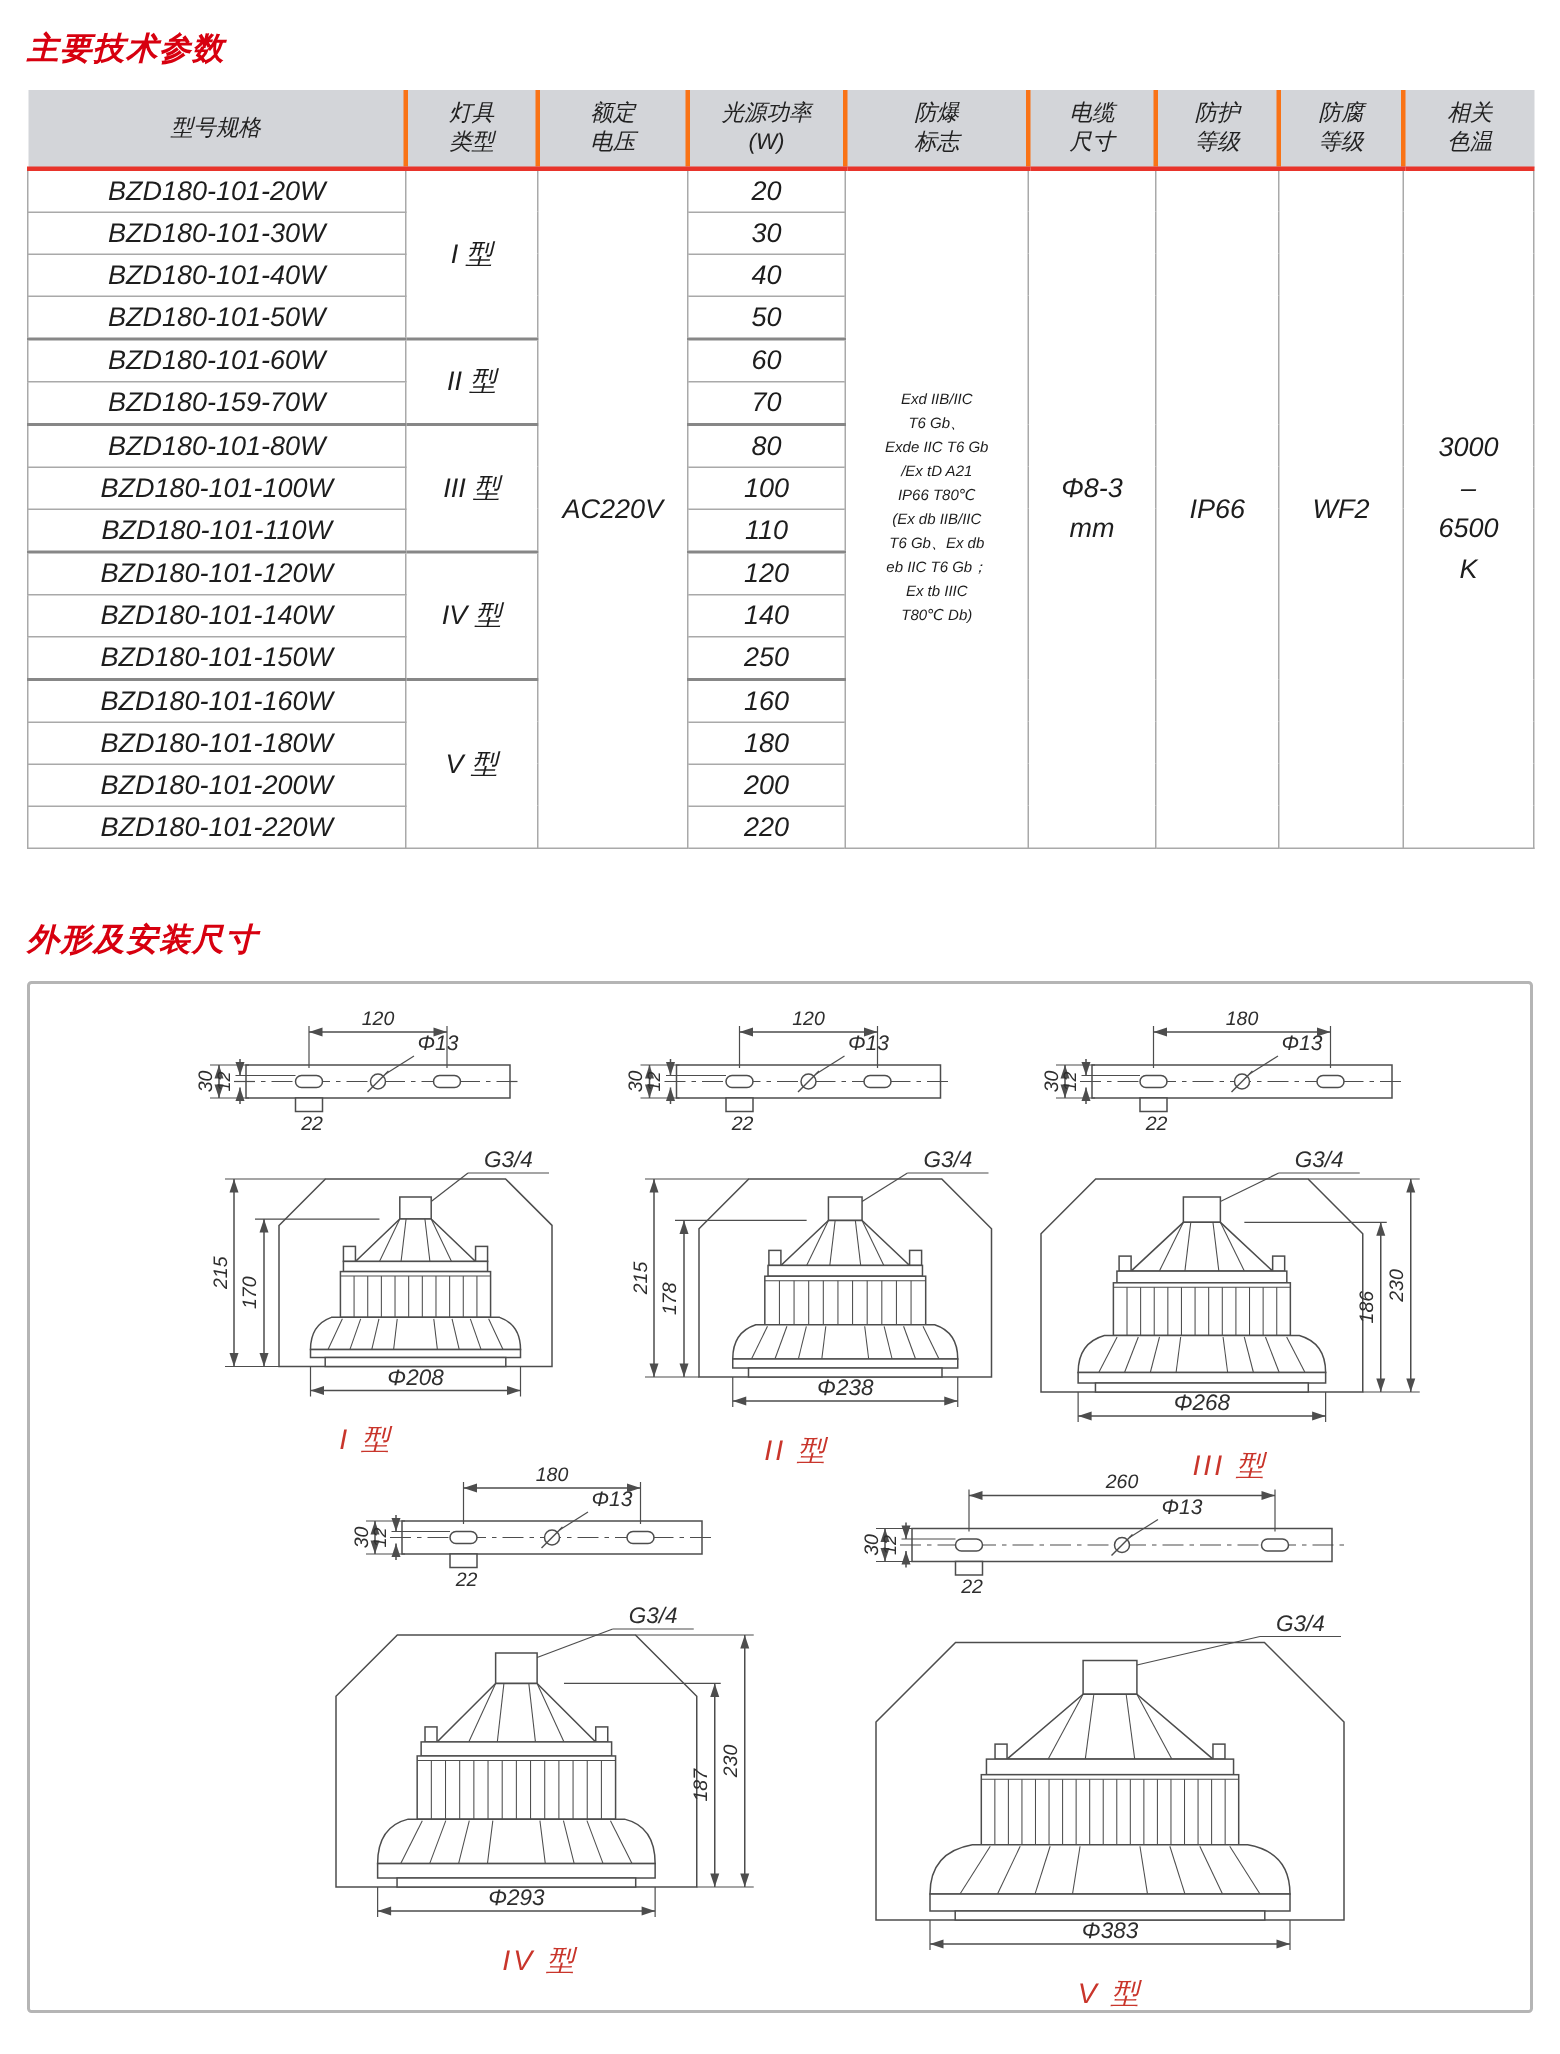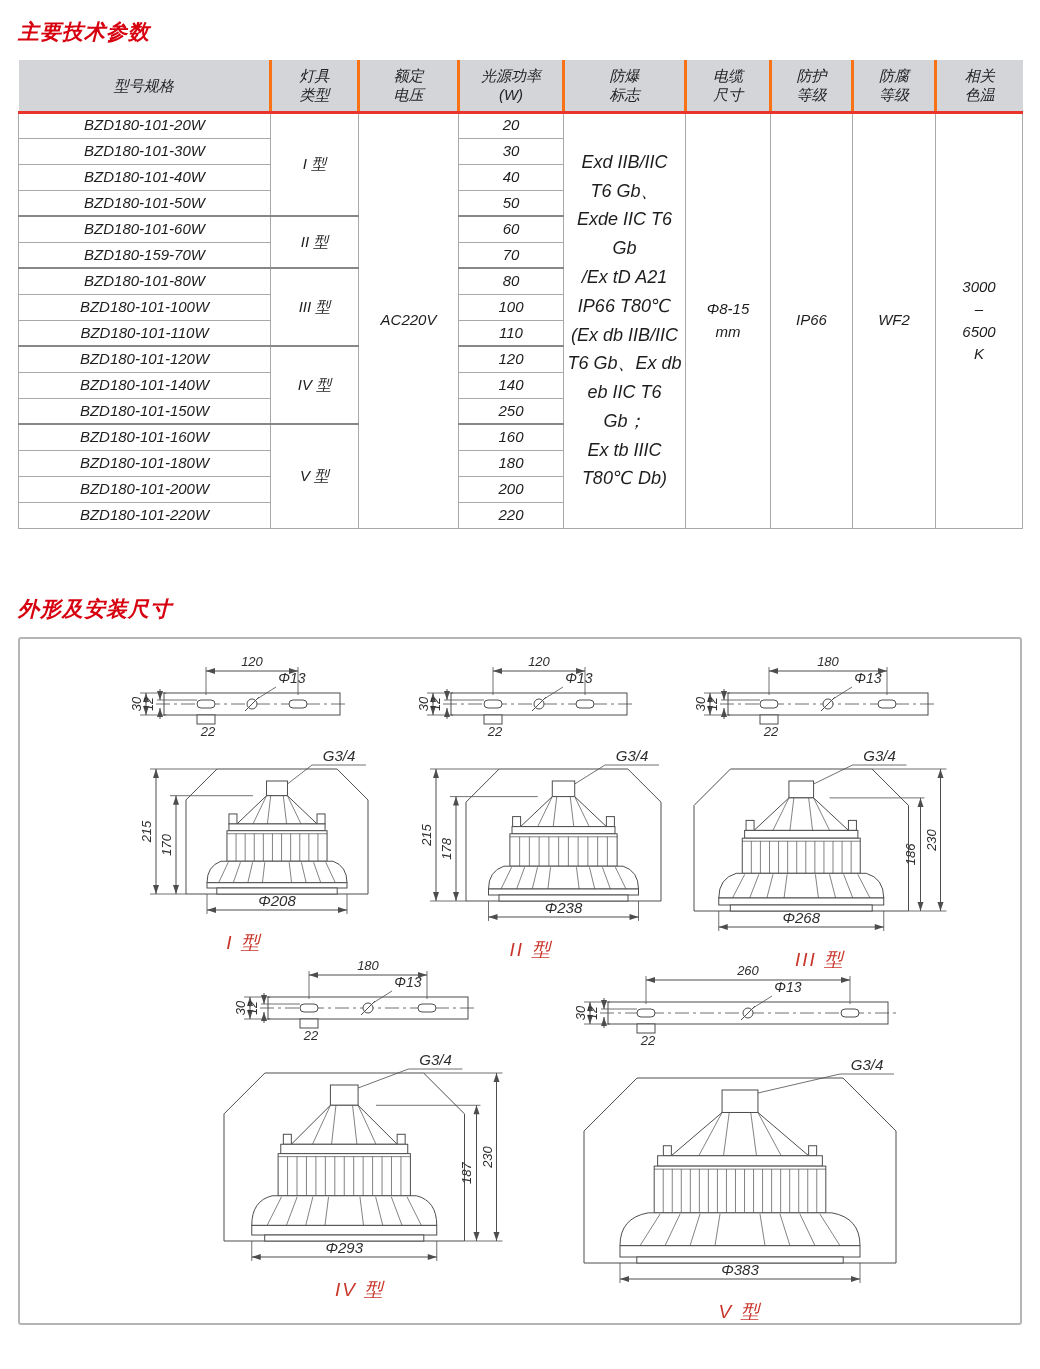--- a/index.html
+++ b/index.html
@@ -3,32 +3,32 @@
 <meta charset="utf-8">
 <style>
   :root{
     --accent:#d7000f; --caption:#c9352b; --header-bg:#d3d5d9; --header-rule:#e8342b;
     --grid:#a9a9a9; --grid-dark:#878787; --panel-border:#b5b5b5; --stroke:#4d4d4d;
   }
   *{box-sizing:border-box;}
   body{margin:0;background:#fff;width:1040px;font-family:"Liberation Sans","DejaVu Sans",sans-serif;}
   .page{padding:14px 18px 30px 18px;font-style:italic;}
   .sec-title{color:var(--accent);font-size:21px;font-weight:bold;margin:4px 0 14px 0;letter-spacing:1px;}
-  .sec2{margin-top:66px;}
+  .sec2{margin-top:46px;}
   table.params{border-collapse:collapse;table-layout:fixed;width:1004px;padding-left:21px;}
   table.params th{
     background:var(--header-bg);font-weight:400;font-size:15px;color:#222;height:52px;
     white-space:pre-line;border-bottom:3px solid var(--header-rule);line-height:1.3;text-align:center;
   }
   table.params th+th{border-left:3px solid #f97316;}
   table.params td{
-    border:1px solid var(--grid);font-size:15px;color:#1d1d1d;text-align:center;height:26px;
+    border:1px solid var(--grid);font-size:18px;color:#1d1d1d;text-align:center;height:26px;
     white-space:pre-line;padding:0 2px;line-height:1.5;
   }
-  table.params td.exmark{font-size:18px;line-height:1.6;}
+  table.params td.exmark{font-size:10px;line-height:1.6;}
   table.params tr.gs>td{border-top-width:2px;border-top-color:var(--grid-dark);}
   .note{color:var(--accent);font-size:15px;margin:12px 0 0 0;}
   .panel{position:relative;width:1004px;height:688px;border:2px solid var(--panel-border);border-radius:3px;margin-top:12px;background:#fff;}
   .draw-block{position:absolute;}
   .draw-block svg{display:block;}
   .draw-caption{text-align:center;color:var(--caption);font-size:19px;margin-top:2px;letter-spacing:2px;}
 </style>
 </head>
 <body>
 
@@ -78,21 +78,21 @@
           <td class="exmark" rowspan="16">Exd IIB/IIC
 T6 Gb、
 Exde IIC T6 Gb
 /Ex tD A21
 IP66 T80℃
 (Ex db IIB/IIC
 T6 Gb、Ex db
 eb IIC T6 Gb；
 Ex tb IIIC
 T80℃ Db)</td>
-          <td rowspan="16">Φ8-15
+          <td rowspan="16">Φ8-3
 mm</td>
           <td rowspan="16">IP66</td>
           <td rowspan="16">WF2</td>
           <td rowspan="16">3000
 –
 6500
 K</td>
         </tr>
         <tr>
           <td>BZD180-101-30W</td>

